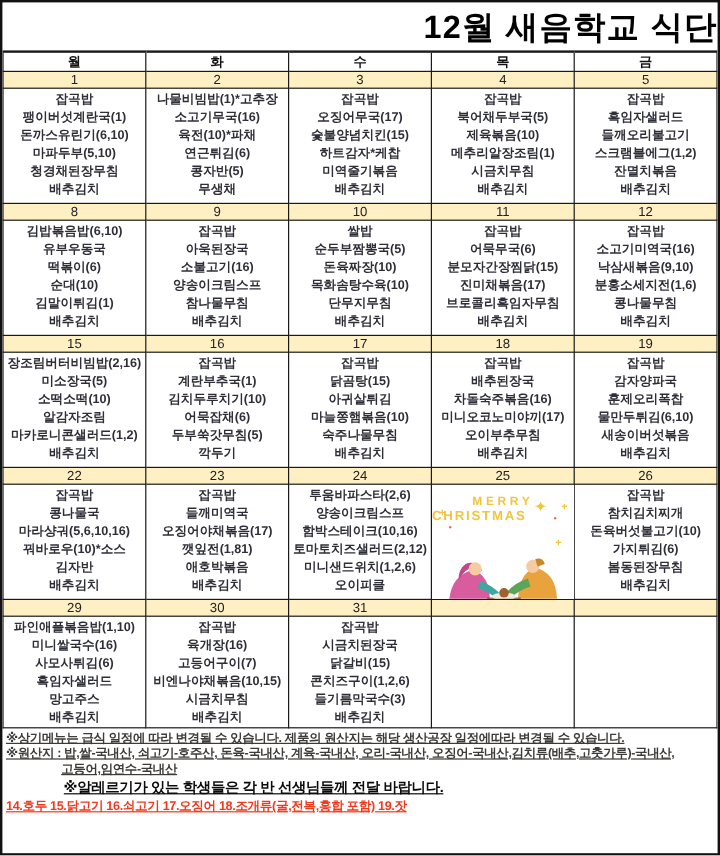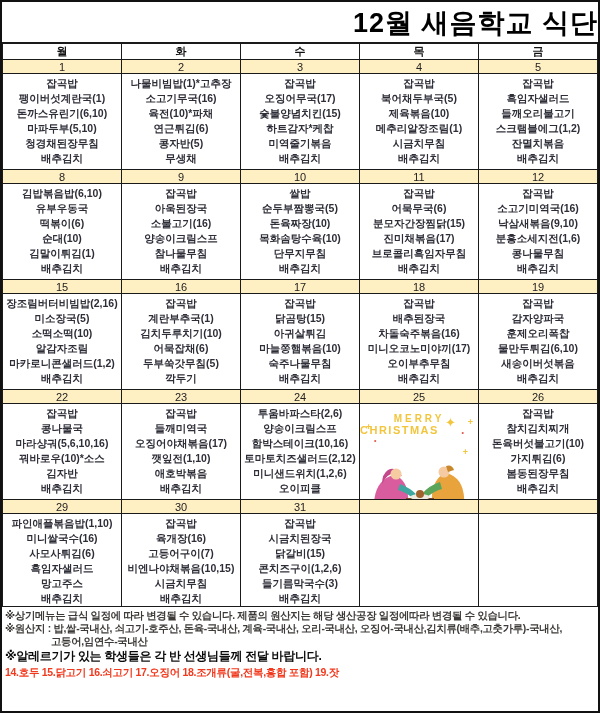--- a/index.html
+++ b/index.html
@@ -14,24 +14,24 @@
   tr.menu-row.last td{height:82px;}
   .mi{font-size:10.5px;line-height:15px;color:#2e2e38;font-weight:bold;white-space:nowrap;overflow:hidden;}
   td.xmas{background:#232345;position:relative;padding:0;overflow:hidden;}
   .xmas-inner{width:100%;height:100%;position:relative;}
   .xmas-merry{margin-top:7px;text-align:center;color:#F2C53D;font-weight:bold;font-size:10px;letter-spacing:3px;}
   .xmas-xmas{text-align:left;color:#F2C53D;font-weight:bold;font-size:11px;letter-spacing:1.5px;}
   .sp{position:absolute;color:#F2C53D;font-size:9px;font-weight:bold;}
   .sp.red{color:#E05A4E;}
   .xmas svg{position:absolute;bottom:0;left:0;}
   .footer{padding:2px 3px 0 3px;}
-  .fline{white-space:nowrap;overflow:hidden;letter-spacing:-0.3px;}
+  .fline{white-space:nowrap;overflow:hidden;letter-spacing:-0.3px;text-decoration:underline;}
   .note{font-size:10.4px;font-weight:bold;color:#3d3a38;line-height:13px;}
   .note.indent{padding-left:46px;}
-  .notice{font-size:12px;font-weight:bold;color:#0b0b0b;line-height:17px;}
+  .notice{font-size:12px;font-weight:bold;color:#0b0b0b;line-height:17px;margin-left:48px;}
   .red-line{color:#f1391d;font-weight:bold;font-size:10.5px;line-height:14px;white-space:pre-wrap;}
 </style>
 </head>
 <body>
 
 <div class="page">
   <div class="title">12월 새음학교 식단</div>
   <table class="cal">
     <tbody id="cal-body">
         <tr class="day-row">
@@ -201,21 +201,21 @@
             <div class="mi">콩나물국</div>
             <div class="mi">마라샹궈(5,6,10,16)</div>
             <div class="mi">꿔바로우(10)*소스</div>
             <div class="mi">김자반</div>
             <div class="mi">배추김치</div>
           </td>
           <td>
             <div class="mi">잡곡밥</div>
             <div class="mi">들깨미역국</div>
             <div class="mi">오징어야채볶음(17)</div>
-            <div class="mi">깻잎전(1,10)</div>
+            <div class="mi">깻잎전(1,81)</div>
             <div class="mi">애호박볶음</div>
             <div class="mi">배추김치</div>
           </td>
           <td>
             <div class="mi">투움바파스타(2,6)</div>
             <div class="mi">양송이크림스프</div>
             <div class="mi">함박스테이크(10,16)</div>
             <div class="mi">토마토치즈샐러드(2,12)</div>
             <div class="mi">미니샌드위치(1,2,6)</div>
             <div class="mi">오이피클</div>

